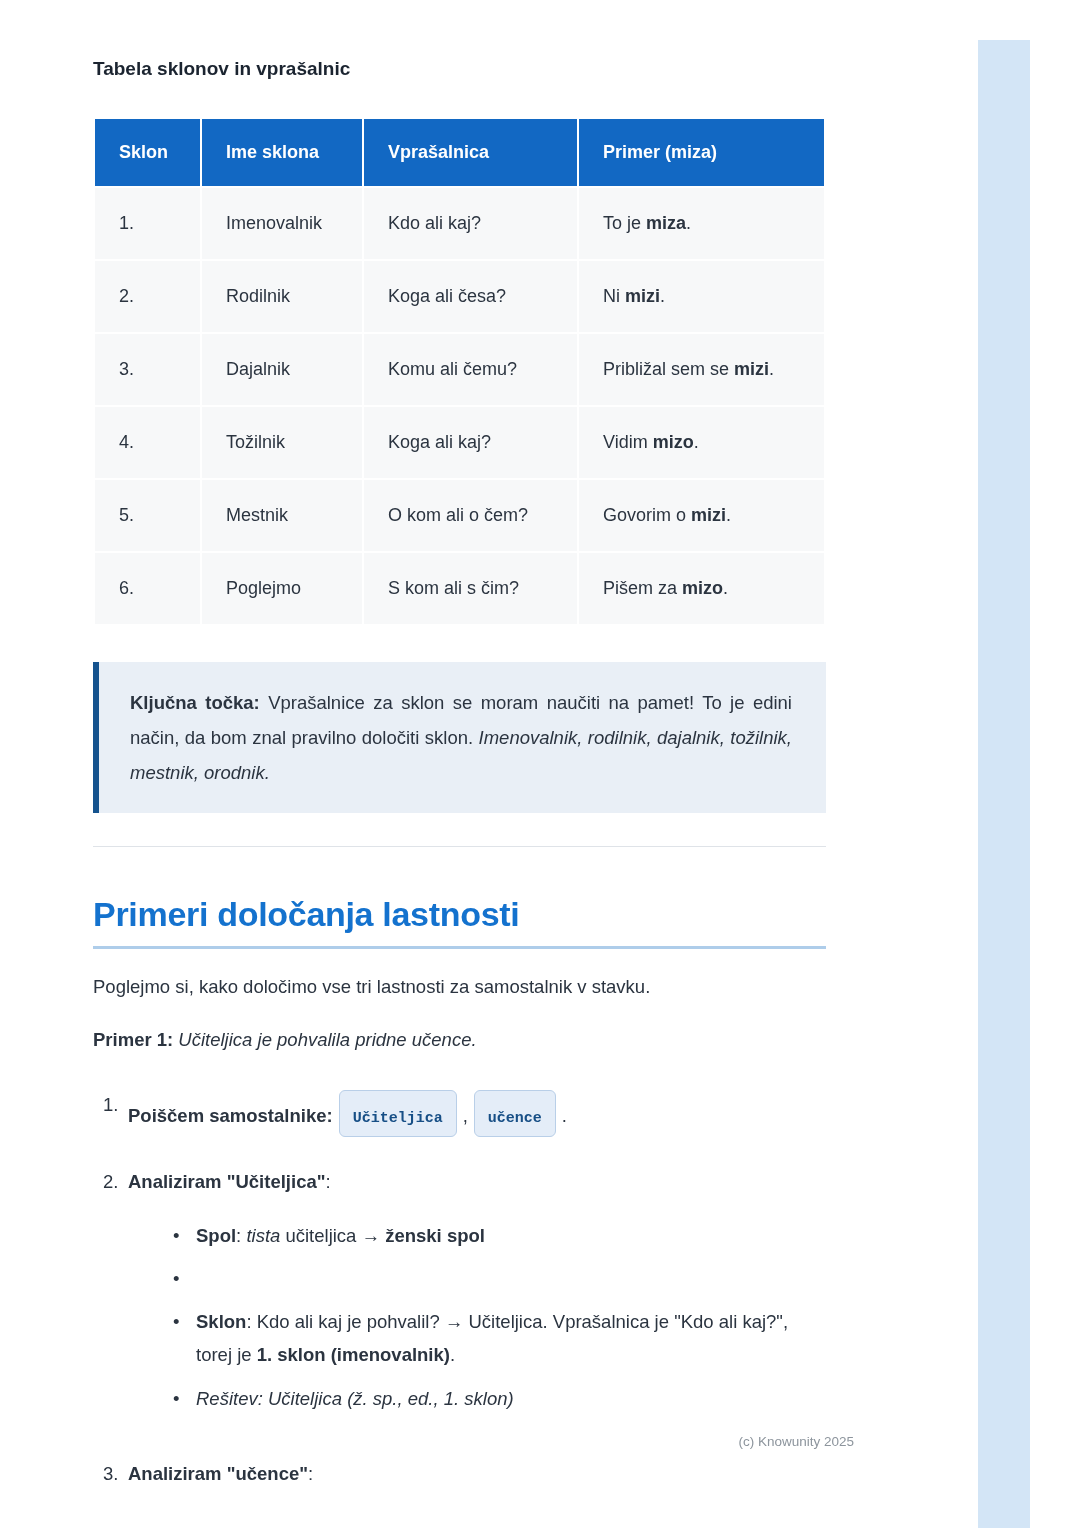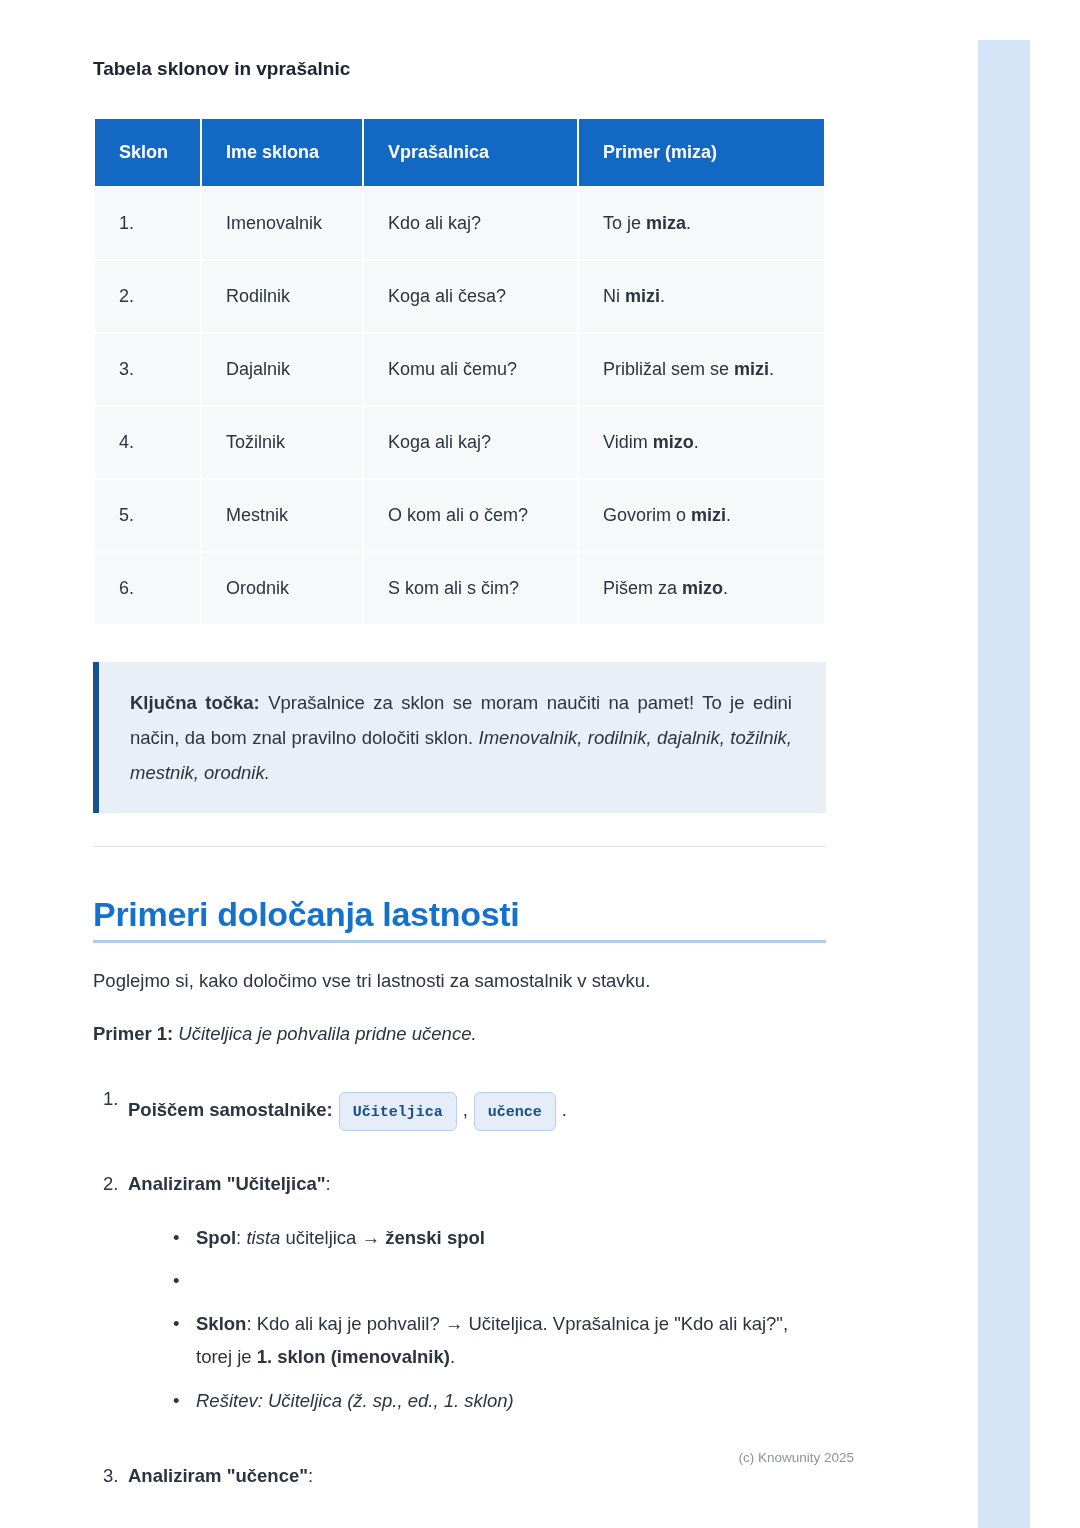--- a/index.html
+++ b/index.html
@@ -79,21 +79,21 @@
     border: none;
     border-top: 1px solid var(--rule);
   }
 
   h1.page-heading {
     margin-top: 48px;
     font-size: 34px;
     font-weight: 800;
     letter-spacing: -0.3px;
     color: var(--heading-blue);
-    padding-bottom: 6px;
+    padding-bottom: 12px;
     border-bottom: 3px solid var(--underline);
   }
 
   .intro { margin-top: 24px; font-size: 18.5px; line-height: 1.5; }
 
   .primer-line { margin-top: 25px; font-size: 18.5px; line-height: 1.5; }
   .primer-line .it { font-style: italic; }
 
   .steps { margin-top: 36px; }
   .step { display: flex; margin-bottom: 30px; font-size: 18.5px; line-height: 1.6; }
@@ -101,35 +101,34 @@
   .step-body { flex: 1; }
 
   .chip {
     display: inline-block;
     font-family: "Liberation Mono", "DejaVu Sans Mono", monospace;
     font-size: 15px; font-weight: 700;
     color: var(--chip-text);
     background: var(--chip-bg);
     border: 1px solid var(--chip-border);
     border-radius: 6px;
-    padding: 8px 13px 5px 13px;
-    margin: 8px 6px;
+    padding: 16px 13px 5px 13px;
+    margin: 0 6px;
     vertical-align: baseline;
   }
 
   .bullets { margin: 22px 0 14px 45px; }
   .bullet { display: flex; margin-bottom: 10px; font-size: 18.5px; line-height: 1.8; }
   .bullet .dot { width: 23px; flex: none; }
   .bullet .it, .it { font-style: italic; }
 
   .footer {
     position: absolute; top: 1434px; right: 66px;
     font-size: 13.5px; color: var(--muted);
     z-index: 3;
-    margin-top: 16px;
   }
 </style>
 </head>
 <body>
 
 <div class="page">
 
   <div class="right-strip"></div>
 
   <div class="content">
@@ -177,21 +176,21 @@
           <td><span>Vidim </span><b>mizo</b><span>.</span></td>
         </tr>
         <tr>
           <td>5.</td>
           <td>Mestnik</td>
           <td>O kom ali o čem?</td>
           <td><span>Govorim o </span><b>mizi</b><span>.</span></td>
         </tr>
         <tr>
           <td>6.</td>
-          <td>Orodnik</td>
+          <td>Poglejmo</td>
           <td>S kom ali s čim?</td>
           <td><span>Pišem za </span><b>mizo</b><span>.</span></td>
         </tr>
       </tbody>
     </table>
 
     <div class="callout">
       <b>Ključna točka:</b><span> Vprašalnice za sklon se moram naučiti na pamet! To je edini način, da bom znal pravilno določiti sklon. </span><span class="it">Imenovalnik, rodilnik, dajalnik, tožilnik, mestnik, orodnik.</span>
     </div>
 

